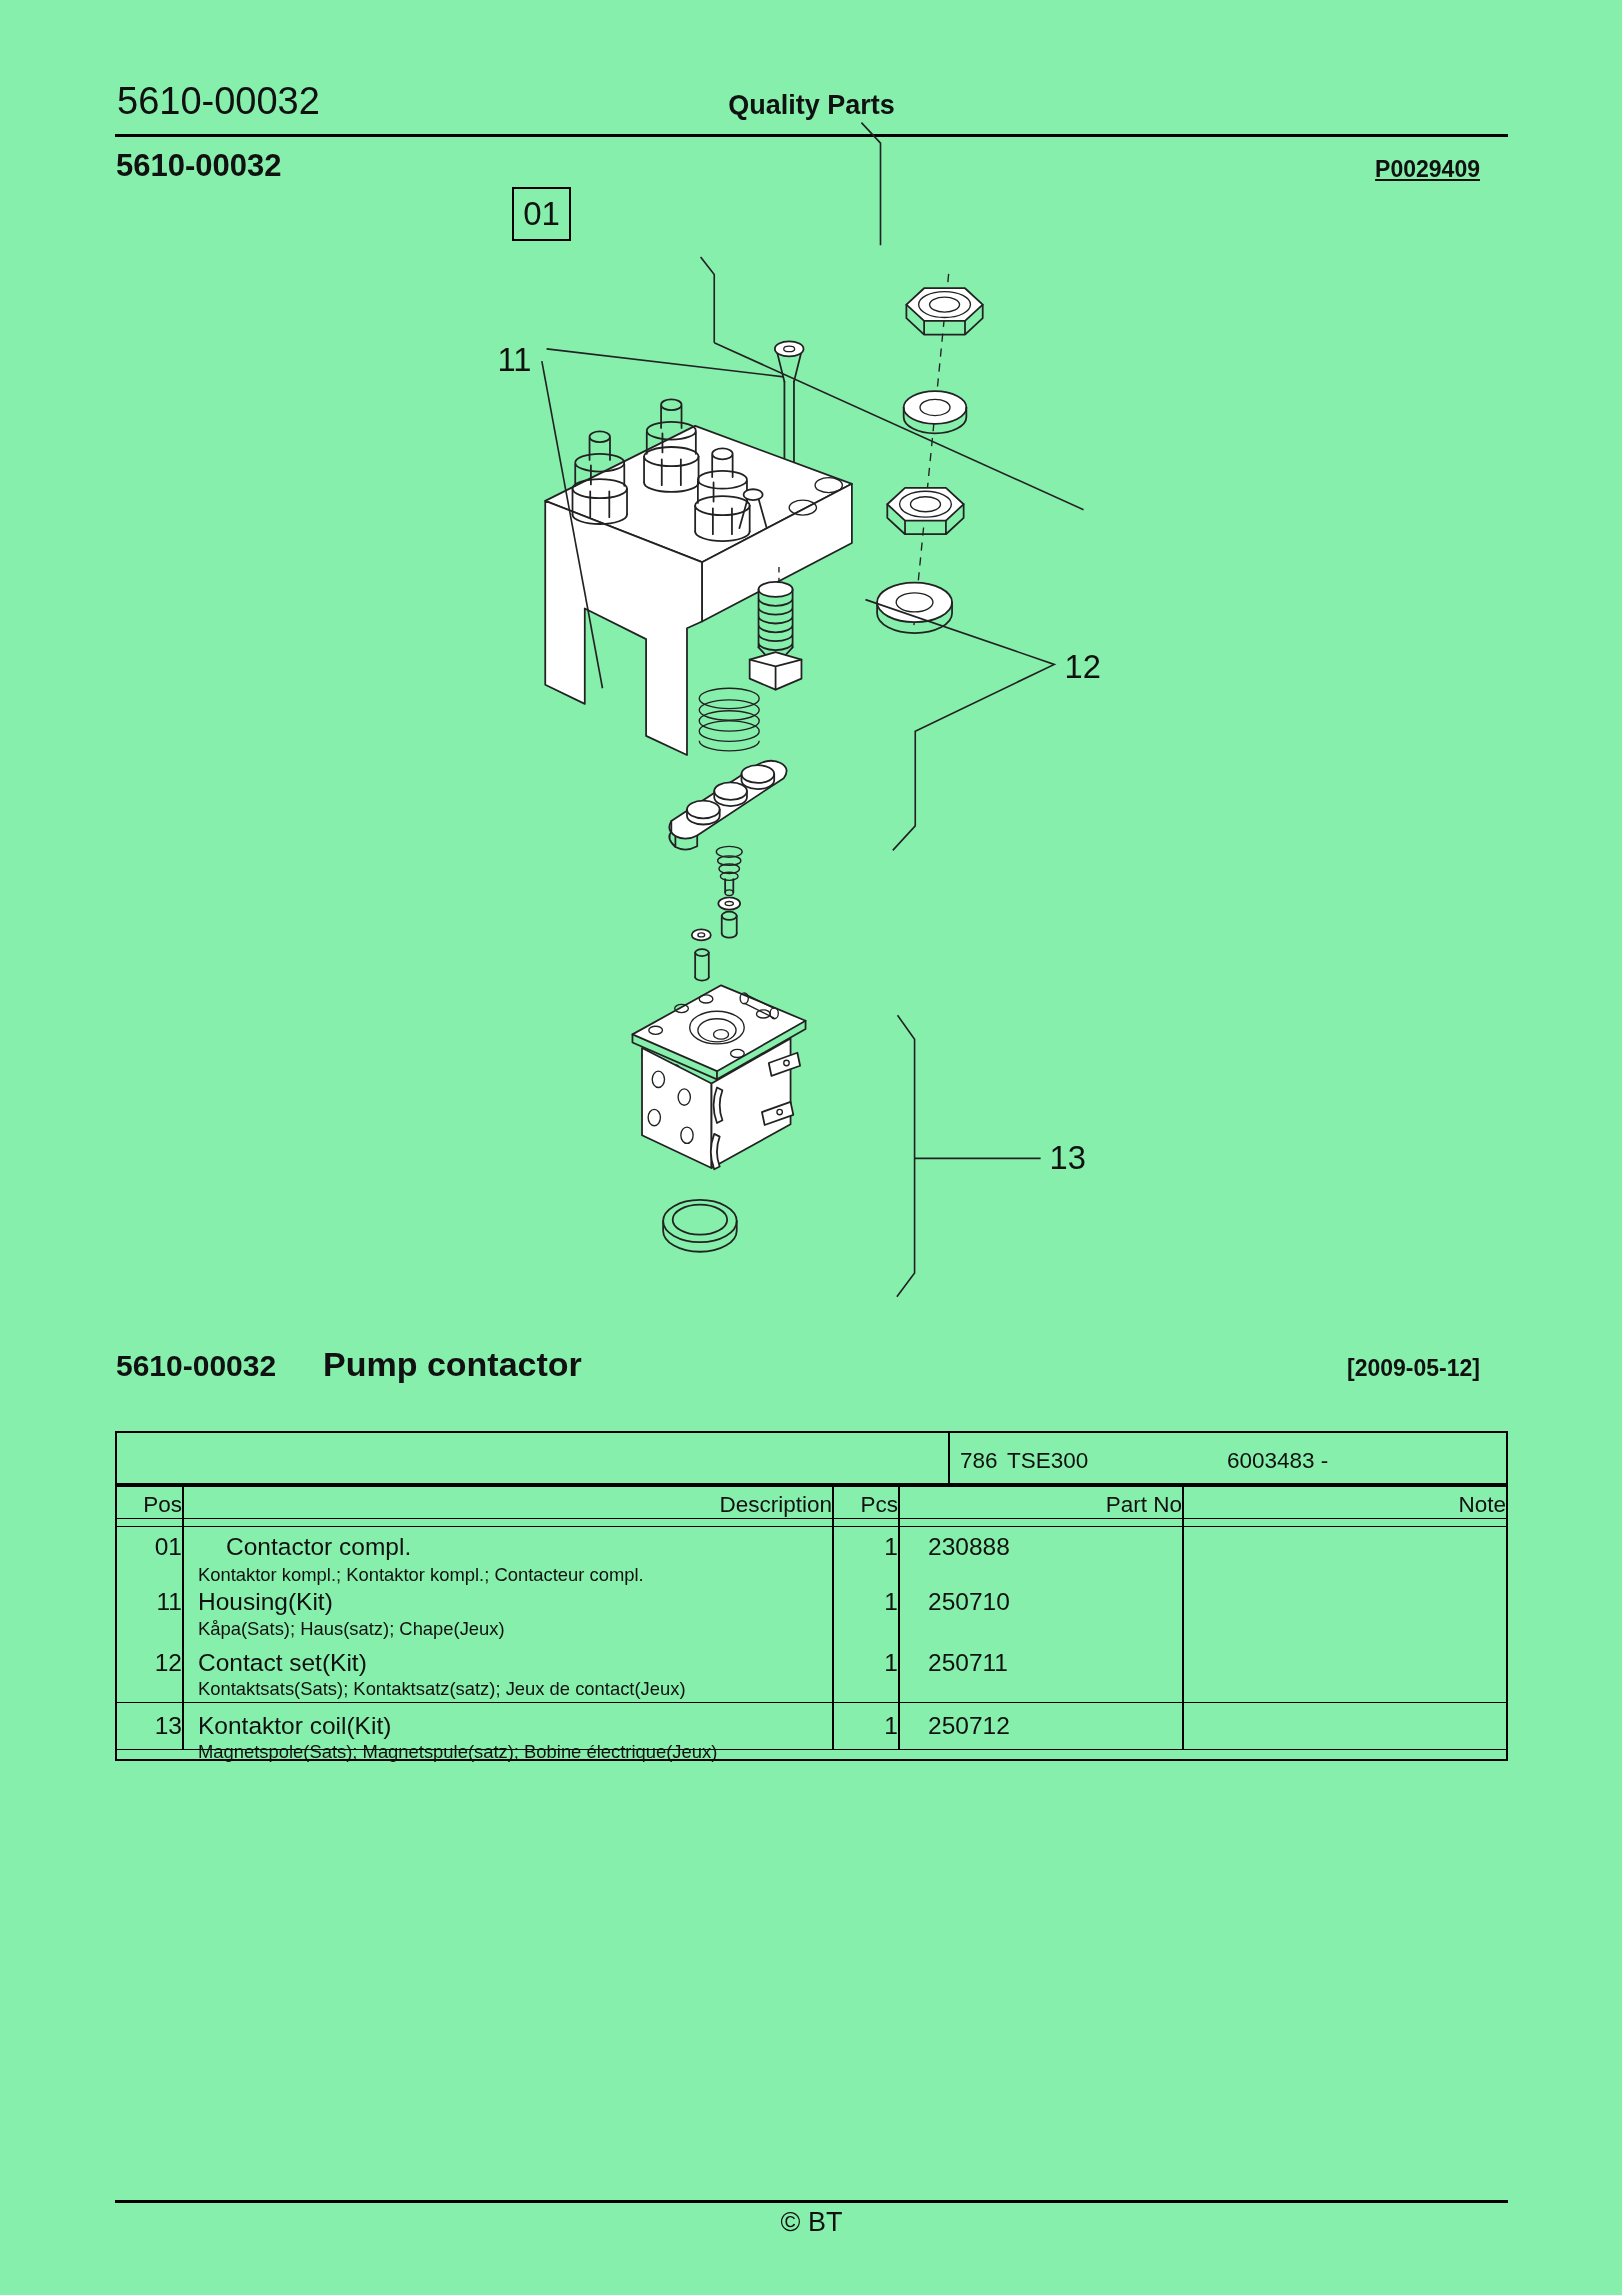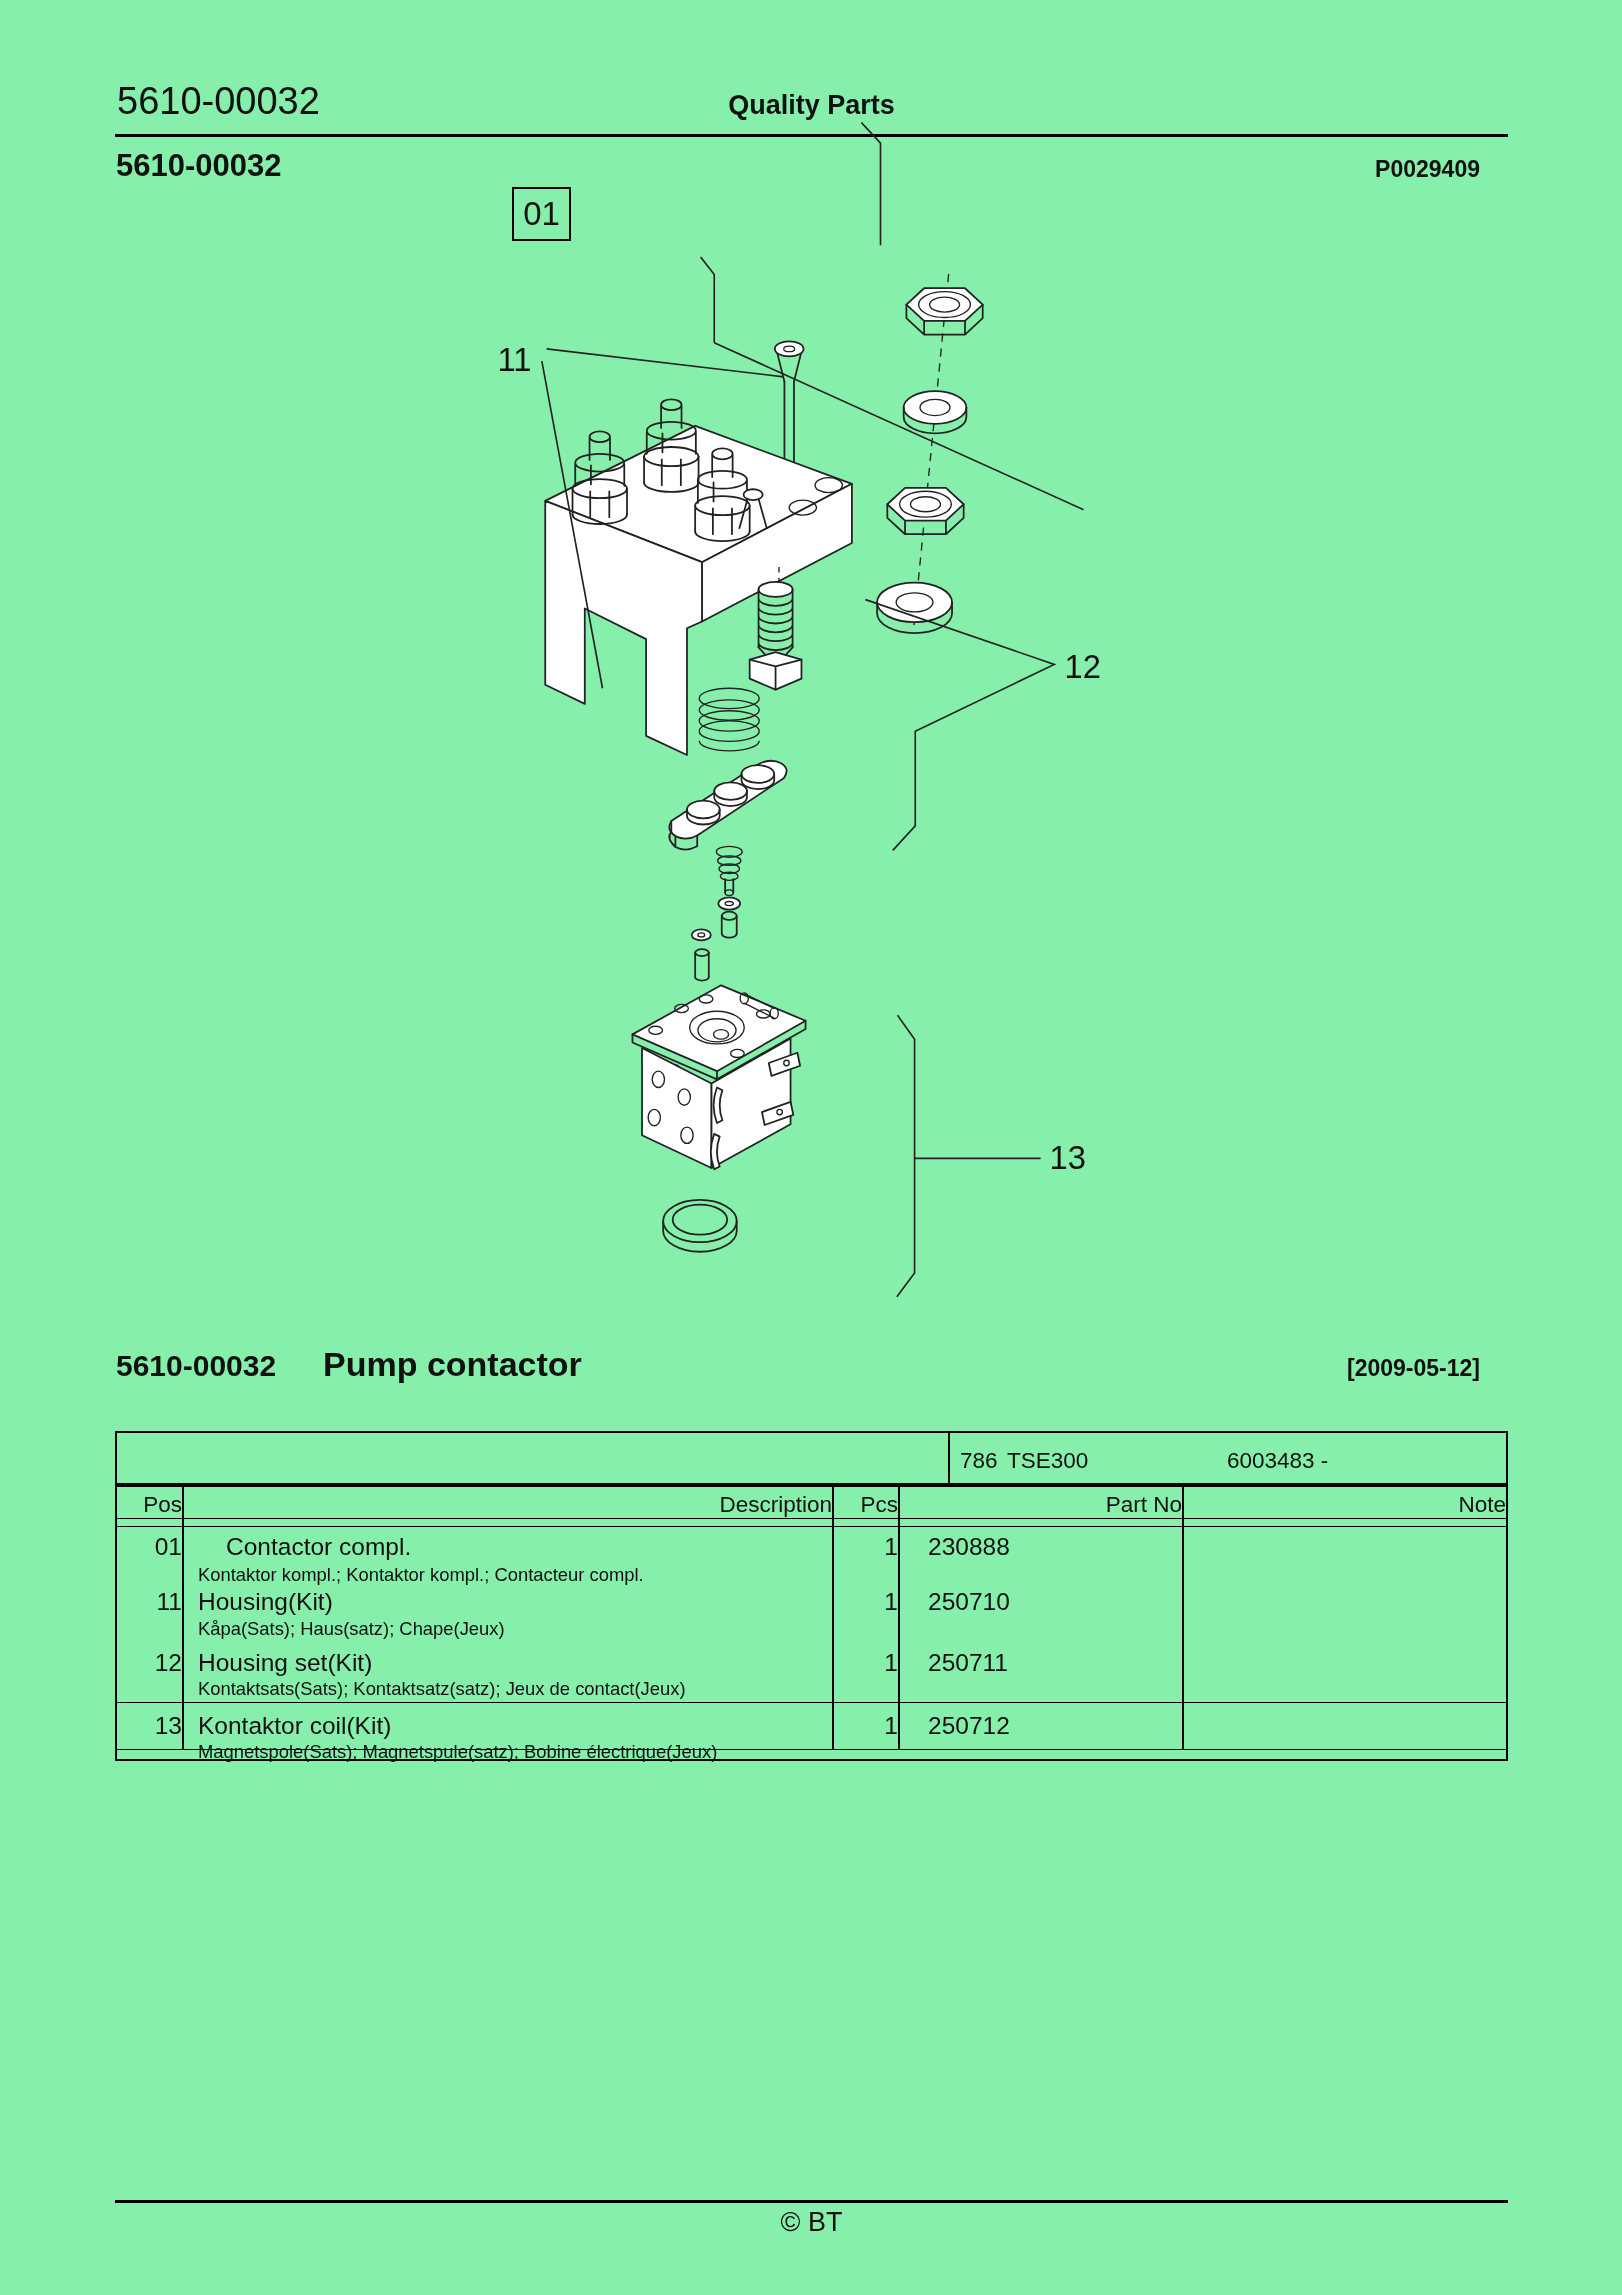--- a/index.html
+++ b/index.html
@@ -31,21 +31,21 @@
 </head>
 <body>
 
 <div class="page">
 
   <div class="t" style="left:117px;top:82px;font-size:38px;">5610-00032</div>
   <div class="t b ctr" style="left:115px;top:91px;width:1393px;font-size:27px;">Quality Parts</div>
   <div class="rule" style="left:115px;top:134px;width:1393px;height:2.7px;"></div>
 
   <div class="t b" style="left:116px;top:150px;font-size:31px;">5610-00032</div>
-  <div class="t b" style="right:142px;top:157px;font-size:23px;">P0029409</div>
+  <div class="t b" style="right:142px;top:157px;font-size:23px;text-decoration:underline;">P0029409</div>
 
   <div class="figwrap">
     <div class="refbox">
       <span>01</span>
     </div>
 
     <svg width="1622" height="2295" viewBox="0 0 2380 3368" style="position:absolute;left:0;top:0;">
       <defs>
         <g id="nut">
           <path class="face" d="M-56,0 L-30,-24 L30,-24 L56,0 L30,24 L-30,24 Z"></path>
@@ -252,21 +252,21 @@
       <div class="txt cell-ctr" style="left:0;top:155px;width:65px;font-size:24.5px;">11</div>
       <div class="txt" style="left:81px;top:155px;font-size:24.5px;">Housing(Kit)</div>
       <div class="txt" style="left:81px;top:185px;font-size:18.4px;">Kåpa(Sats); Haus(satz); Chape(Jeux)</div>
       <div class="txt cell-ctr" style="left:715px;top:155px;width:66px;font-size:24.5px;">1</div>
       <div class="txt" style="left:811px;top:155px;font-size:24.5px;">250710</div>
       <div class="txt" style="left:1084px;top:155px;font-size:24.5px;"></div>
     </div>
 
     <div>
       <div class="txt cell-ctr" style="left:0;top:216px;width:65px;font-size:24.5px;">12</div>
-      <div class="txt" style="left:81px;top:216px;font-size:24.5px;">Housing set(Kit)</div>
+      <div class="txt" style="left:81px;top:216px;font-size:24.5px;">Contact set(Kit)</div>
       <div class="txt" style="left:81px;top:245px;font-size:18.4px;">Kontaktsats(Sats); Kontaktsatz(satz); Jeux de contact(Jeux)</div>
       <div class="txt cell-ctr" style="left:715px;top:216px;width:66px;font-size:24.5px;">1</div>
       <div class="txt" style="left:811px;top:216px;font-size:24.5px;">250711</div>
       <div class="txt" style="left:1084px;top:216px;font-size:24.5px;"></div>
     </div>
 
     <div>
       <div class="txt cell-ctr" style="left:0;top:279px;width:65px;font-size:24.5px;">13</div>
       <div class="txt" style="left:81px;top:279px;font-size:24.5px;">Kontaktor coil(Kit)</div>
       <div class="txt" style="left:81px;top:308px;font-size:18.4px;">Magnetspole(Sats); Magnetspule(satz); Bobine électrique(Jeux)</div>

